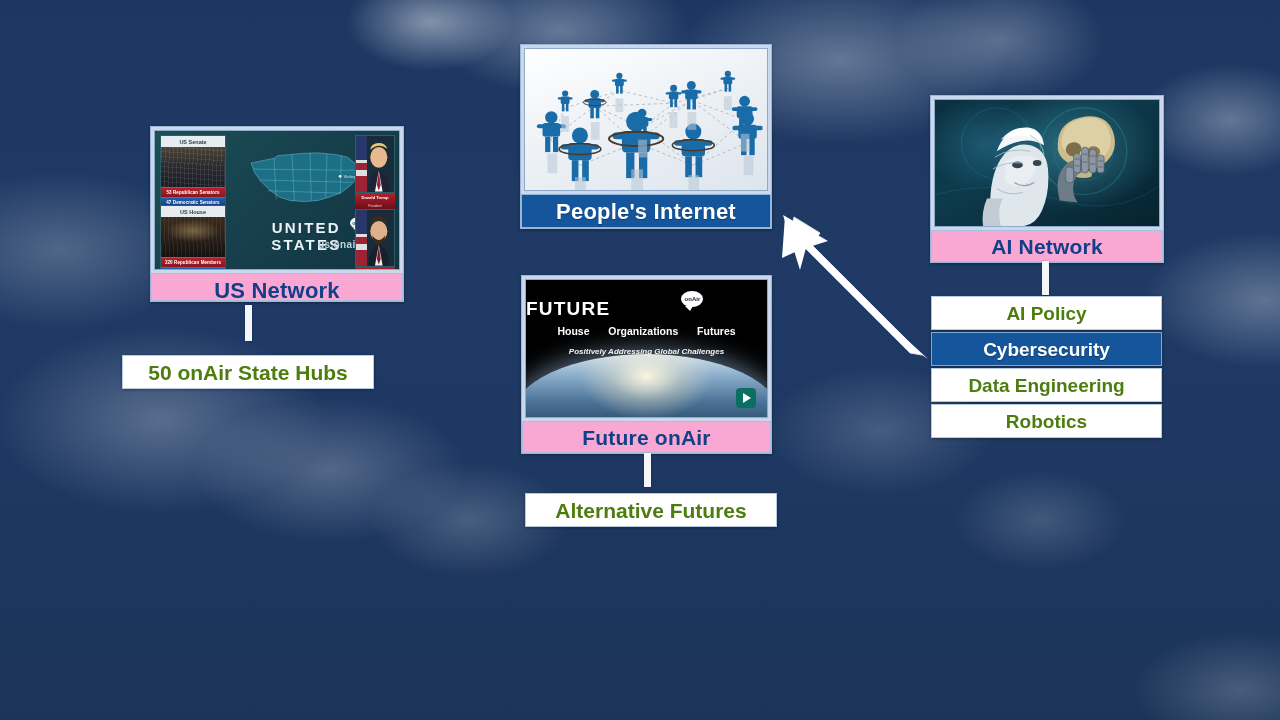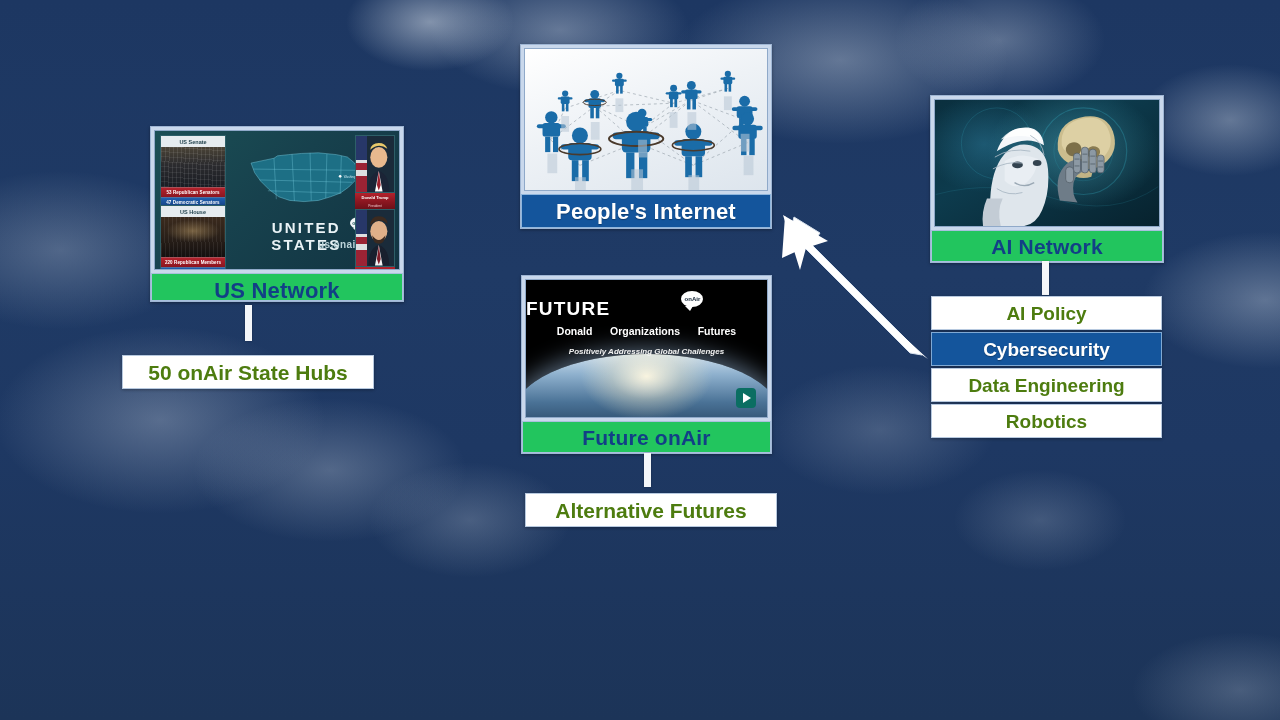--- a/index.html
+++ b/index.html
@@ -44,21 +44,21 @@
     overflow: hidden;
     border: 1px solid #8fa9c9;
     background: #0d2233;
   }
   .card-label {
     text-align: center;
     font-weight: bold;
     letter-spacing: .2px;
     line-height: 1;
     border: 1px solid #a8c0dd;
-    background: #22c55e;
+    background: #f9a8d4;
     color: #123f86;
   }
   .card-label.selected {
     background: #14559c;
     border-color: #8fb6dd;
     color: #ffffff;
     text-shadow: 0 1px 1px rgba(0,0,0,.3);
   }
 
   
@@ -480,21 +480,21 @@
 
   <div class="node" style="left:521px; top:275px;">
     <div class="card-frame">
       <div class="card-img" style="width:243px; height:139px;">
         <div class="fo-art">
           <div class="fo-sky"></div>
           <div class="fo-earth"></div>
           <div class="fo-title">FUTURE</div>
           <div class="fo-bubble">onAir</div>
           <div class="fo-nav">
-            <span>Donald</span>
+            <span>House</span>
             <span>Organizations</span>
             <span>Futures</span>
           </div>
           <div class="fo-tag">Positively Addressing Global Challenges</div>
           <div class="fo-play">
               <i></i>
             </div>
         </div>
       </div>
       <div class="card-label" style="height:32px; line-height:32px; font-size:21px; margin:3px -3px 0 -3px; width:249px;">Future onAir</div>

